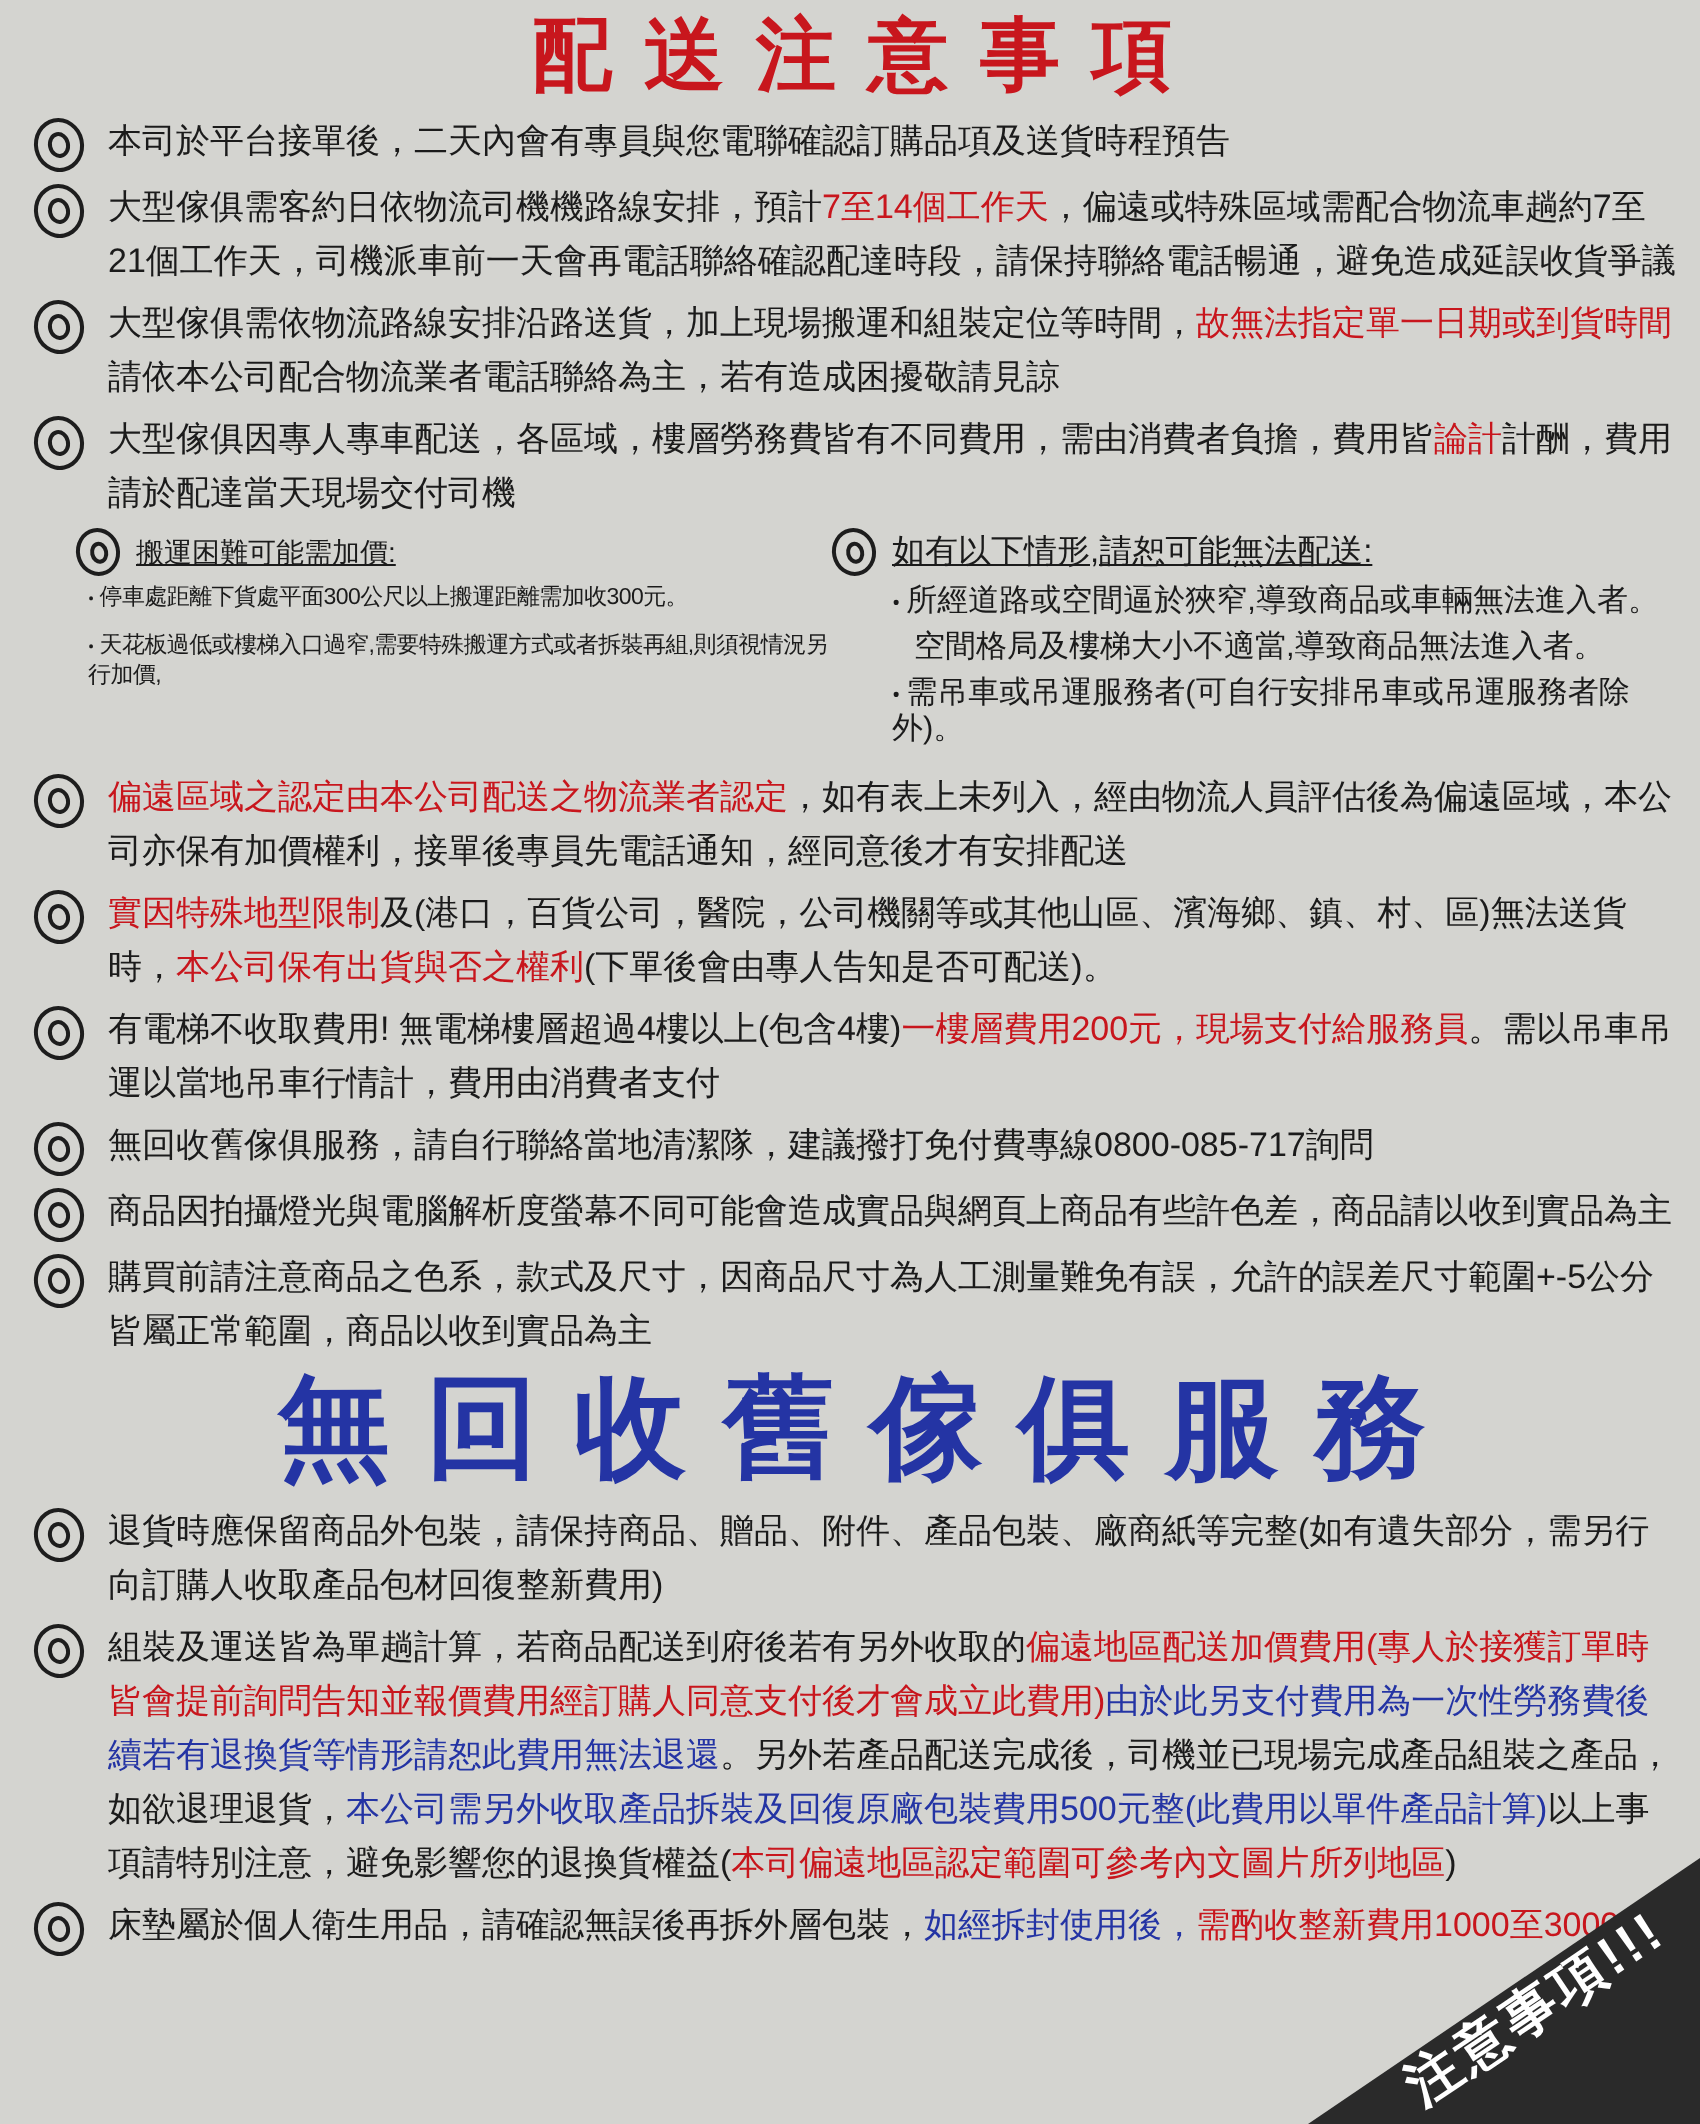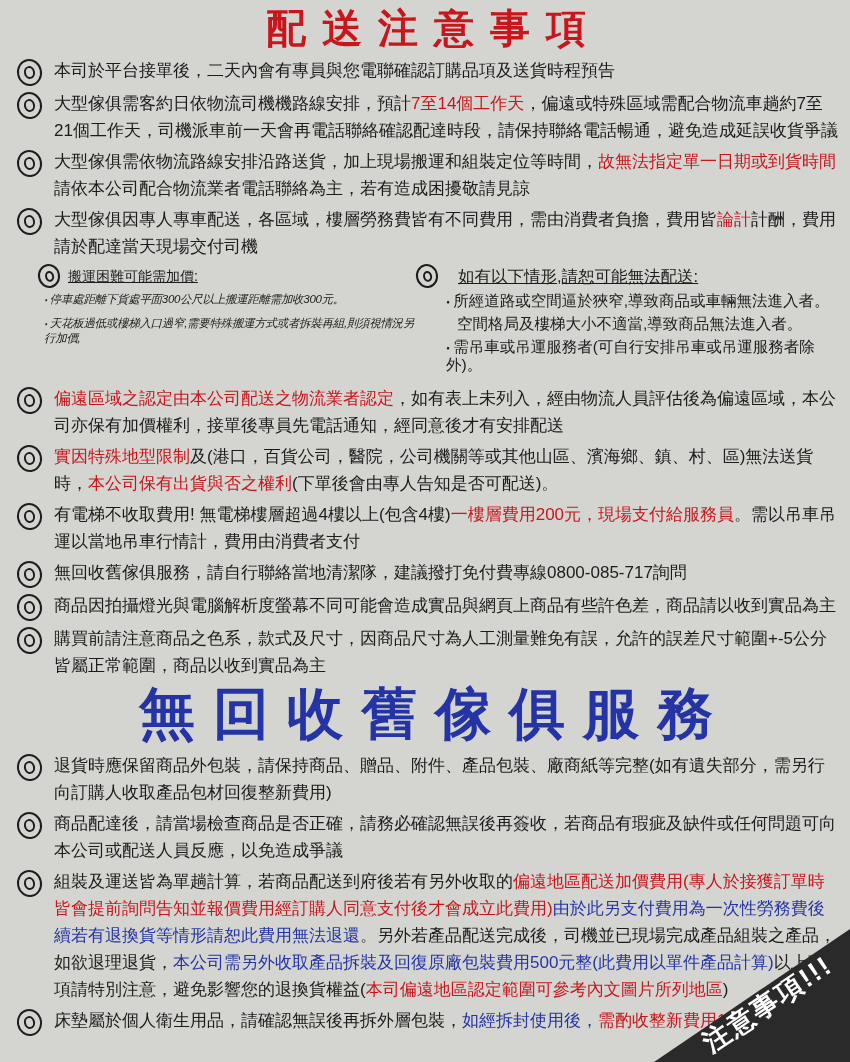--- a/index.html
+++ b/index.html
@@ -49,23 +49,23 @@
   .note-text{flex:1;font-size:17px;line-height:27px;}
   .seg-k{color:var(--ink);}
   .seg-r{color:var(--red);}
   .seg-b{color:var(--blue);}
 
   .columns{display:flex;margin:2px 0 6px 0;}
   .col-left{flex:0 0 378px;margin-left:24px;}
   .col-right{flex:1;}
   .col-header-row{display:flex;align-items:center;text-decoration:underline;}
   .col-left .col-header{font-size:14px;line-height:18px;}
-  .col-right .col-header{font-size:16.5px;line-height:20px;margin-left:12px;}
+  .col-right .col-header{font-size:16.5px;line-height:20px;}
   .col-bullets{margin-top:4px;}
-  .col-left .sub-bullet{font-size:11.5px;letter-spacing:-0.3px;line-height:15px;margin:0 0 9px 6px;font-style:italic;}
+  .col-left .sub-bullet{font-size:11.5px;letter-spacing:-0.3px;line-height:15px;margin:0 0 9px 6px;}
   .col-right .sub-bullet{font-size:15.5px;line-height:18px;margin:0 0 5px 30px;}
   .sub-bullet{position:relative;}
   .sub-bullet.with-dot::before{content:"‧";font-weight:bold;margin-right:3px;}
   .sub-bullet.no-dot{padding-left:11px;}
 
   .corner-ribbon{
     position:absolute;right:0;bottom:0;
     width:0;height:0;
     border-left:196px solid transparent;
     border-bottom:133px solid var(--ribbon);
@@ -191,26 +191,20 @@
         <div class="note-item">
           <span class="bullet-icon">
             <i></i>
           </span>
           <div class="note-text"><span class="seg-k">退貨時應保留商品外包裝，請保持商品、贈品、附件、產品包裝、廠商紙等完整(如有遺失部分，需另行向訂購人收取產品包材回復整新費用)</span></div>
         </div>
         <div class="note-item">
           <span class="bullet-icon">
             <i></i>
           </span>
-          <div class="note-text"><span class="seg-k">商品配達後，請當場檢查商品是否正確，請務必確認無誤後再簽收，若商品有瑕疵及缺件或任何問題可向本公司或配送人員反應，以免造成爭議</span></div>
-        </div>
-        <div class="note-item">
-          <span class="bullet-icon">
-            <i></i>
-          </span>
           <div class="note-text"><span class="seg-k">組裝及運送皆為單趟計算，若商品配送到府後若有另外收取的</span><span class="seg-r">偏遠地區配送加價費用(專人於接獲訂單時皆會提前詢問告知並報價費用經訂購人同意支付後才會成立此費用)</span><span class="seg-b">由於此另支付費用為一次性勞務費後續若有退換貨等情形請恕此費用無法退還</span><span class="seg-k">。另外若產品配送完成後，司機並已現場完成產品組裝之產品，如欲退理退貨，</span><span class="seg-b">本公司需另外收取產品拆裝及回復原廠包裝費用500元整(此費用以單件產品計算)</span><span class="seg-k">以上事項請特別注意，避免影響您的退換貨權益(</span><span class="seg-r">本司偏遠地區認定範圍可參考內文圖片所列地區</span><span class="seg-k">)</span></div>
         </div>
         <div class="note-item">
           <span class="bullet-icon">
             <i></i>
           </span>
           <div class="note-text"><span class="seg-k">床墊屬於個人衛生用品，請確認無誤後再拆外層包裝，</span><span class="seg-b">如經拆封使用後，</span><span class="seg-r">需酌收整新費用1000至3000元</span></div>
         </div>
       </div>
 

